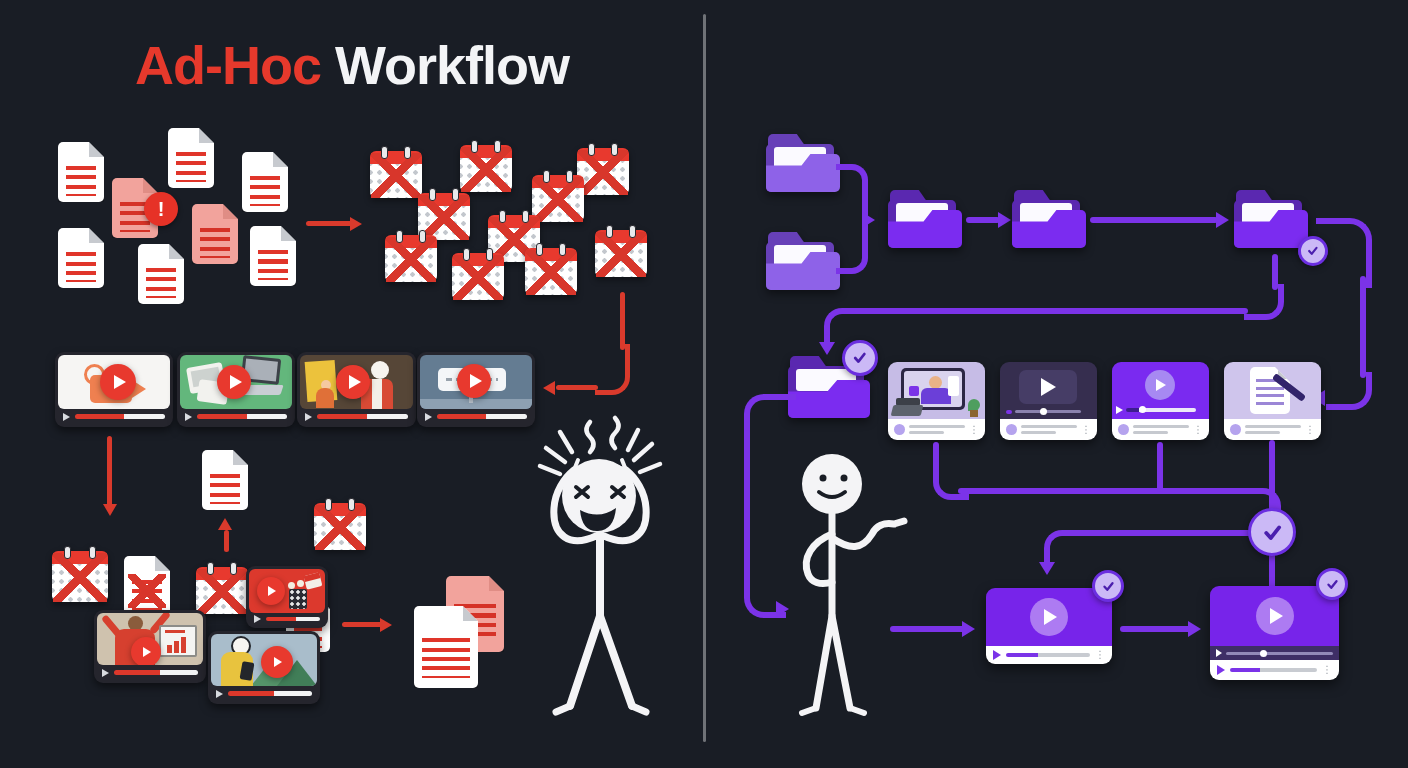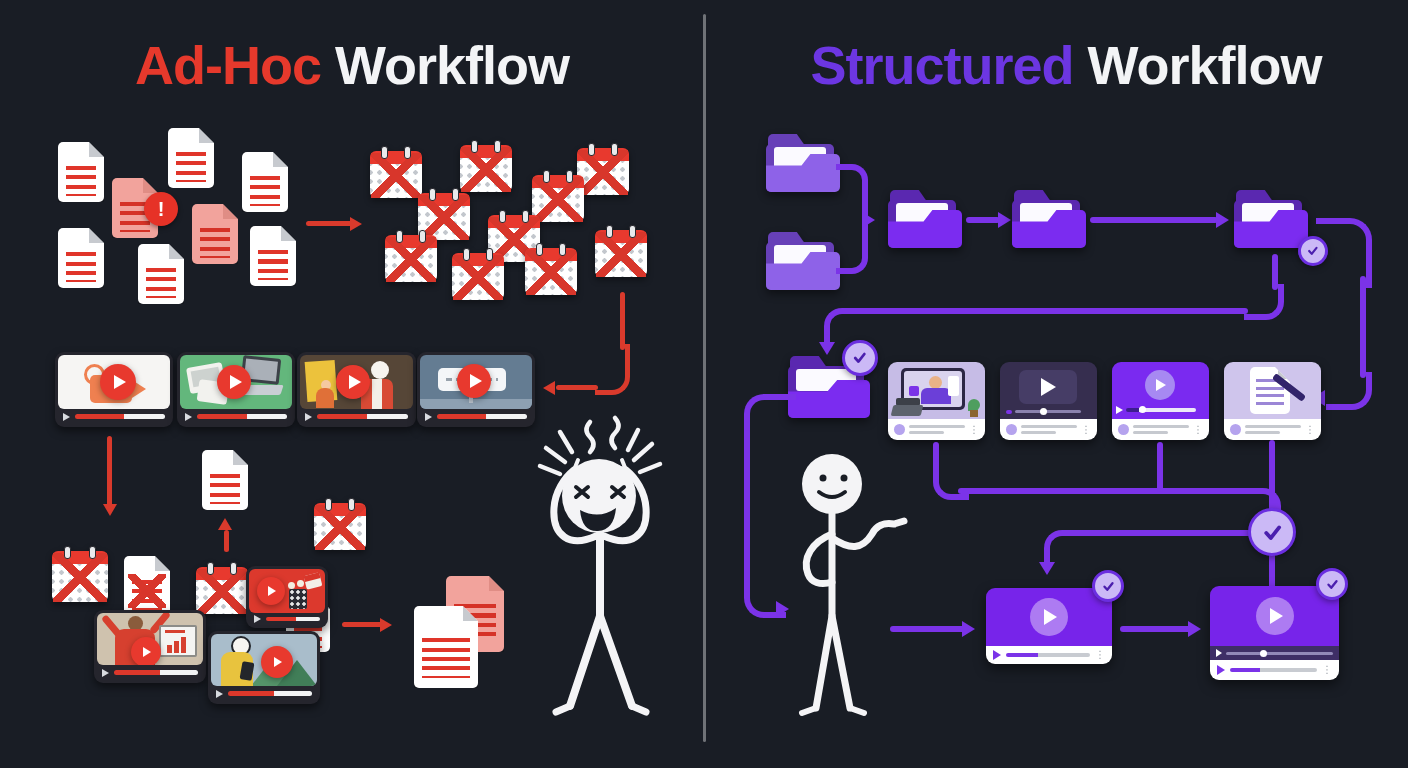--- a/index.html
+++ b/index.html
@@ -382,21 +382,20 @@
         <path d="M56 83 L68 93 M68 83 L56 93"></path>
         <path d="M92 83 L104 93 M104 83 L92 93"></path>
       </g>
       <path d="M60 106 Q79 116 96 104 Q94 126 78 127 Q62 128 60 106 Z" fill="#191d25"></path>
     </svg>
   </section>
 
   <div class="divider"></div>
 
   <section>
-    <h1 class="title" style="left:756px"><span class="t-purple">Structured</span><span class="t-white"> Workflow</span></h1>
 
     <div class="folder light" style="left:766px;top:134px">
         <div class="tab"></div>
         <div class="back"></div>
         <div class="paper"></div>
         <div class="front"></div>
       </div>
     <div class="folder light" style="left:766px;top:232px">
         <div class="tab"></div>
         <div class="back"></div>

